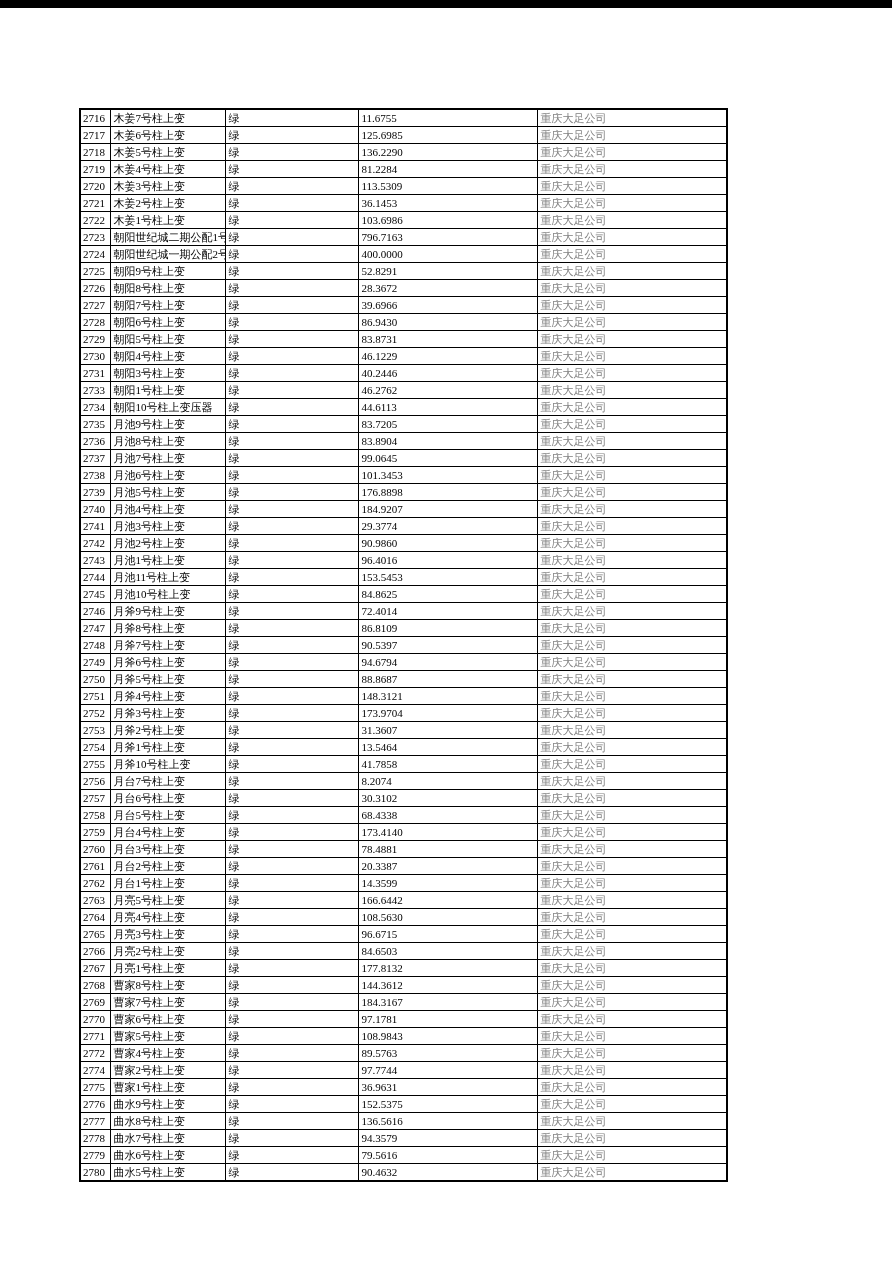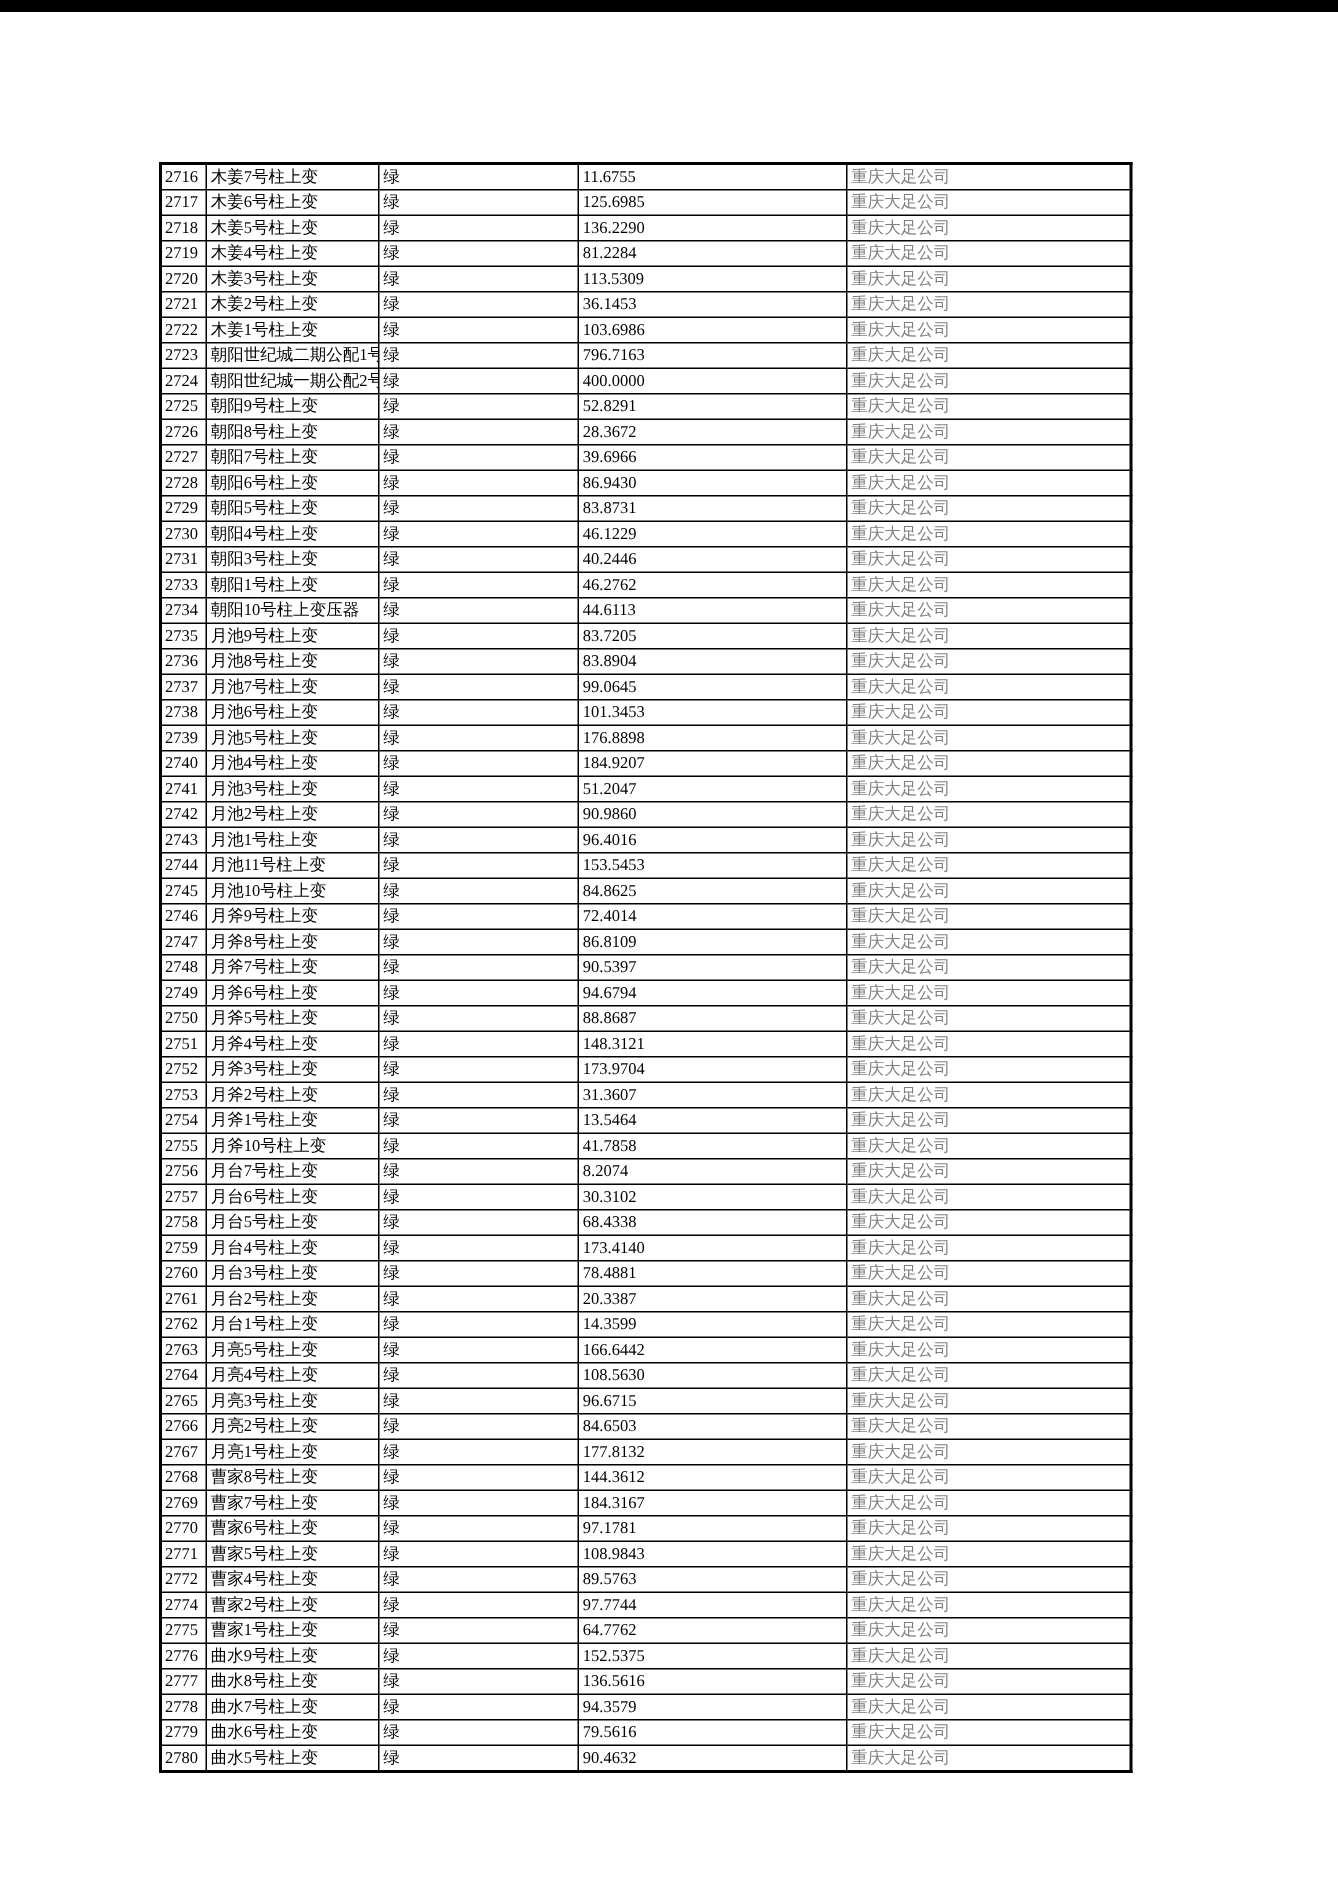--- a/index.html
+++ b/index.html
@@ -23,21 +23,20 @@
     background: #000000;
   }
   .sheet-table {
     position: absolute;
     left: 79px;
     top: 108px;
     border-collapse: collapse;
     table-layout: fixed;
     width: 647px;
     border: 2px solid #000000;
-    margin-left: 27px;
   }
   .sheet-table td {
     border: 1px solid #000000;
     height: 15px;
     font-size: 11px;
     line-height: 13px;
     color: #000000;
     padding: 0 0 1px 3px;
     vertical-align: bottom;
     white-space: nowrap;
@@ -225,21 +224,21 @@
         <td class="c0">2740</td>
         <td class="c1">月池4号柱上变</td>
         <td class="c2">绿</td>
         <td class="c3">184.9207</td>
         <td class="c4">重庆大足公司</td>
       </tr>
       <tr>
         <td class="c0">2741</td>
         <td class="c1">月池3号柱上变</td>
         <td class="c2">绿</td>
-        <td class="c3">51.2047</td>
+        <td class="c3">29.3774</td>
         <td class="c4">重庆大足公司</td>
       </tr>
       <tr>
         <td class="c0">2742</td>
         <td class="c1">月池2号柱上变</td>
         <td class="c2">绿</td>
         <td class="c3">90.9860</td>
         <td class="c4">重庆大足公司</td>
       </tr>
       <tr>
@@ -456,21 +455,21 @@
         <td class="c0">2774</td>
         <td class="c1">曹家2号柱上变</td>
         <td class="c2">绿</td>
         <td class="c3">97.7744</td>
         <td class="c4">重庆大足公司</td>
       </tr>
       <tr>
         <td class="c0">2775</td>
         <td class="c1">曹家1号柱上变</td>
         <td class="c2">绿</td>
-        <td class="c3">64.7762</td>
+        <td class="c3">36.9631</td>
         <td class="c4">重庆大足公司</td>
       </tr>
       <tr>
         <td class="c0">2776</td>
         <td class="c1">曲水9号柱上变</td>
         <td class="c2">绿</td>
         <td class="c3">152.5375</td>
         <td class="c4">重庆大足公司</td>
       </tr>
       <tr>

